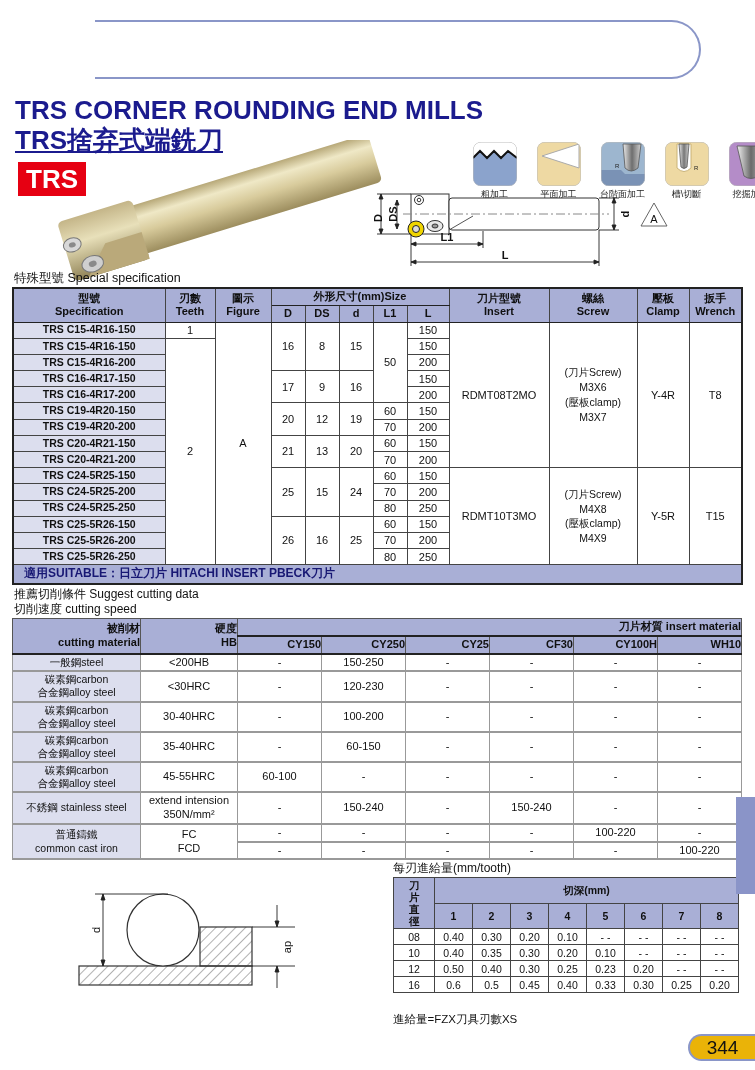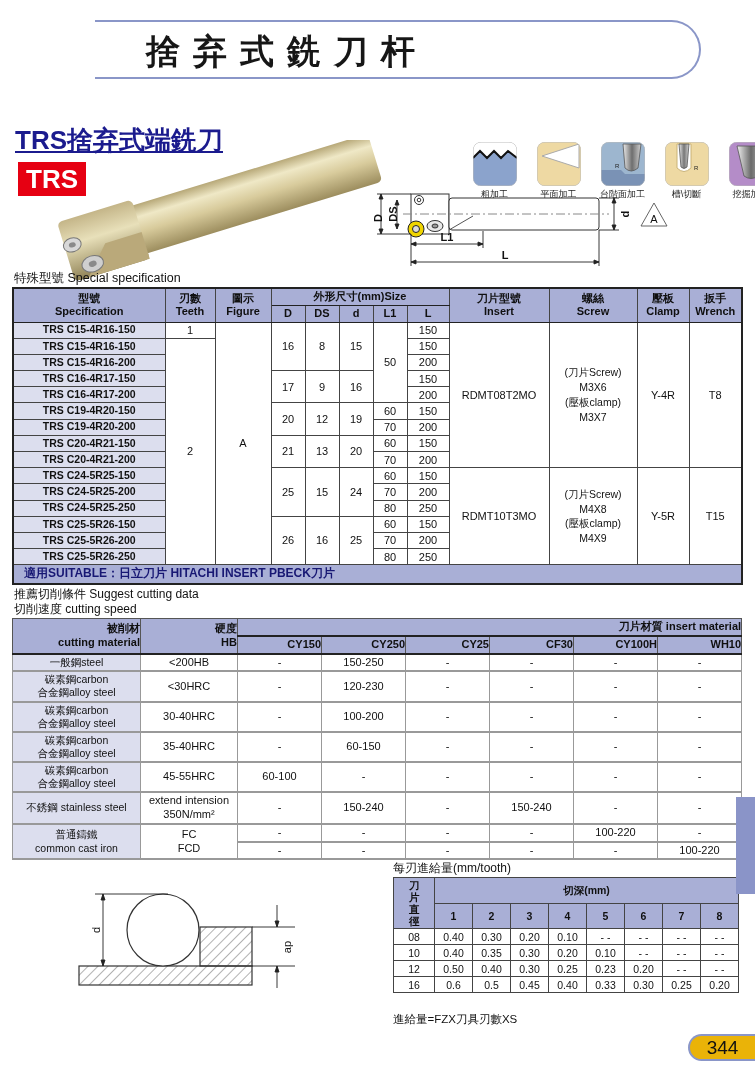--- a/index.html
+++ b/index.html
@@ -70,22 +70,22 @@
   .side-tab{position:absolute;left:736px;top:797px;width:19px;height:97px;background:var(--tab);}
   .footer-pill{position:absolute;left:688px;top:1034px;width:67px;height:27px;border:2.5px solid var(--pillborder);
     border-right:none;border-radius:14px 0 0 14px;text-align:center;line-height:23px;font-size:19px;background:#eab308;}
 </style>
 </head>
 <body>
 
 <div class="page">
 
   <div class="title-pill"></div>
-  <div class="title-text">捨弃式銑刀杆</div>
-
+
+  <div class="heading-en">TRS CORNER ROUNDING END MILLS</div>
   <div class="heading-zh">TRS捨弃式端銑刀</div>
   <div class="badge">TRS</div>
 
   <svg class="photo" viewBox="0 0 355 140">
     <defs>
       <linearGradient id="gold" x1="0" y1="0" x2="0" y2="1">
         <stop offset="0" stop-color="#b7a878"></stop>
           <stop offset="0.25" stop-color="#efe8c6"></stop>
         <stop offset="0.55" stop-color="#d8cb9c"></stop>
           <stop offset="1" stop-color="#9c8d5e"></stop>

